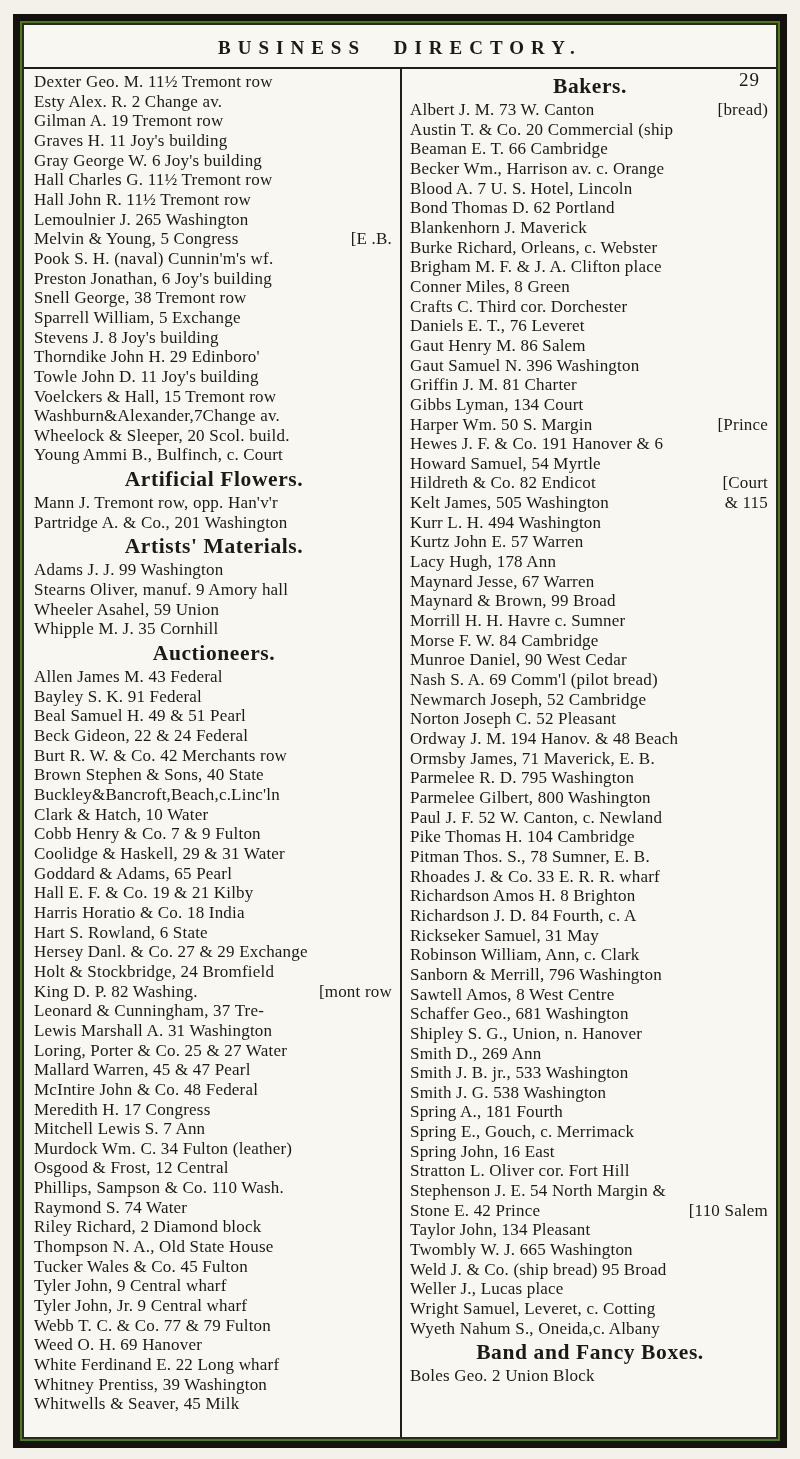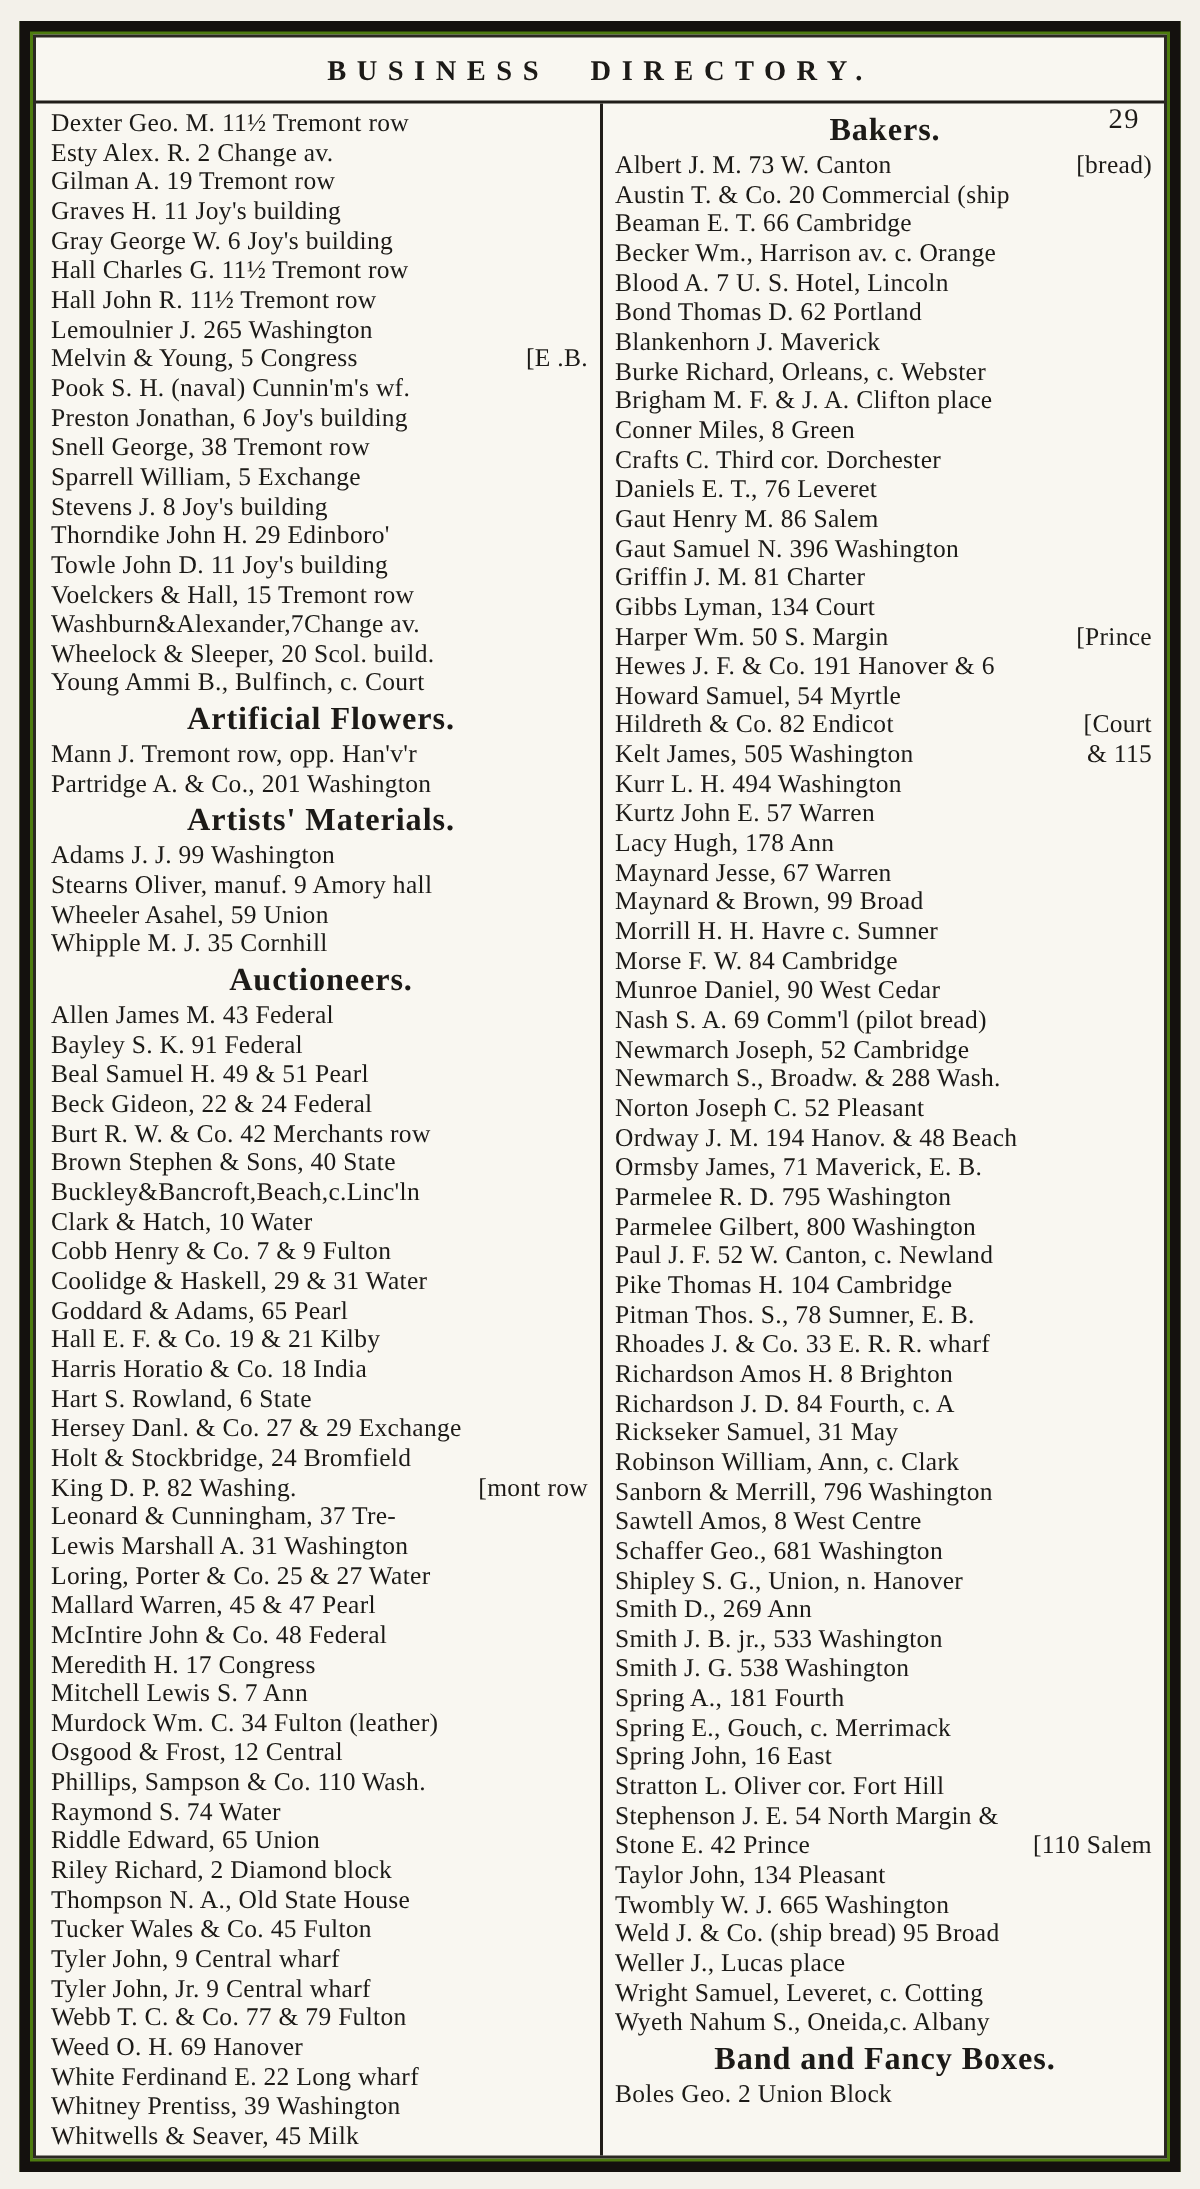--- a/index.html
+++ b/index.html
@@ -156,21 +156,20 @@
             <div class="entry"><span class="main">Lewis Marshall A. 31 Washington</span></div>
             <div class="entry"><span class="main">Loring, Porter &amp; Co. 25 &amp; 27 Water</span></div>
             <div class="entry"><span class="main">Mallard Warren, 45 &amp; 47 Pearl</span></div>
             <div class="entry"><span class="main">McIntire John &amp; Co. 48 Federal</span></div>
             <div class="entry"><span class="main">Meredith H. 17 Congress</span></div>
             <div class="entry"><span class="main">Mitchell Lewis S. 7 Ann</span></div>
             <div class="entry"><span class="main">Murdock Wm. C. 34 Fulton (leather)</span></div>
             <div class="entry"><span class="main">Osgood &amp; Frost, 12 Central</span></div>
             <div class="entry"><span class="main">Phillips, Sampson &amp; Co. 110 Wash.</span></div>
             <div class="entry"><span class="main">Raymond S. 74 Water</span></div>
-            <div class="entry"><span class="main">Riddle Edward, 65 Union</span></div>
             <div class="entry"><span class="main">Riley Richard, 2 Diamond block</span></div>
             <div class="entry"><span class="main">Thompson N. A., Old State House</span></div>
             <div class="entry"><span class="main">Tucker Wales &amp; Co. 45 Fulton</span></div>
             <div class="entry"><span class="main">Tyler John, 9 Central wharf</span></div>
             <div class="entry"><span class="main">Tyler John, Jr. 9 Central wharf</span></div>
             <div class="entry"><span class="main">Webb T. C. &amp; Co. 77 &amp; 79 Fulton</span></div>
             <div class="entry"><span class="main">Weed  O. H. 69 Hanover</span></div>
             <div class="entry"><span class="main">White Ferdinand E. 22 Long wharf</span></div>
             <div class="entry"><span class="main">Whitney Prentiss, 39 Washington</span></div>
             <div class="entry"><span class="main">Whitwells &amp; Seaver, 45 Milk</span></div>
@@ -213,21 +212,20 @@
             <div class="entry"><span class="main">Kurr L. H. 494 Washington</span></div>
             <div class="entry"><span class="main">Kurtz John E. 57 Warren</span></div>
             <div class="entry"><span class="main">Lacy Hugh, 178 Ann</span></div>
             <div class="entry"><span class="main">Maynard Jesse, 67 Warren</span></div>
             <div class="entry"><span class="main">Maynard &amp; Brown, 99 Broad</span></div>
             <div class="entry"><span class="main">Morrill H. H. Havre c. Sumner</span></div>
             <div class="entry"><span class="main">Morse F. W. 84 Cambridge</span></div>
             <div class="entry"><span class="main">Munroe Daniel, 90 West Cedar</span></div>
             <div class="entry"><span class="main">Nash S. A. 69 Comm'l (pilot bread)</span></div>
             <div class="entry"><span class="main">Newmarch Joseph, 52 Cambridge</span></div>
-            <div class="entry"><span class="main">Newmarch S., Broadw. &amp; 288 Wash.</span></div>
             <div class="entry"><span class="main">Norton Joseph C. 52 Pleasant</span></div>
             <div class="entry"><span class="main">Ordway J. M. 194 Hanov. &amp; 48 Beach</span></div>
             <div class="entry"><span class="main">Ormsby James, 71 Maverick, E. B.</span></div>
             <div class="entry"><span class="main">Parmelee R. D. 795 Washington</span></div>
             <div class="entry"><span class="main">Parmelee Gilbert, 800 Washington</span></div>
             <div class="entry"><span class="main">Paul J. F. 52 W. Canton, c. Newland</span></div>
             <div class="entry"><span class="main">Pike Thomas H. 104 Cambridge</span></div>
             <div class="entry"><span class="main">Pitman Thos. S., 78 Sumner, E. B.</span></div>
             <div class="entry"><span class="main">Rhoades J. &amp; Co. 33 E. R. R. wharf</span></div>
             <div class="entry"><span class="main">Richardson Amos H. 8 Brighton</span></div>

